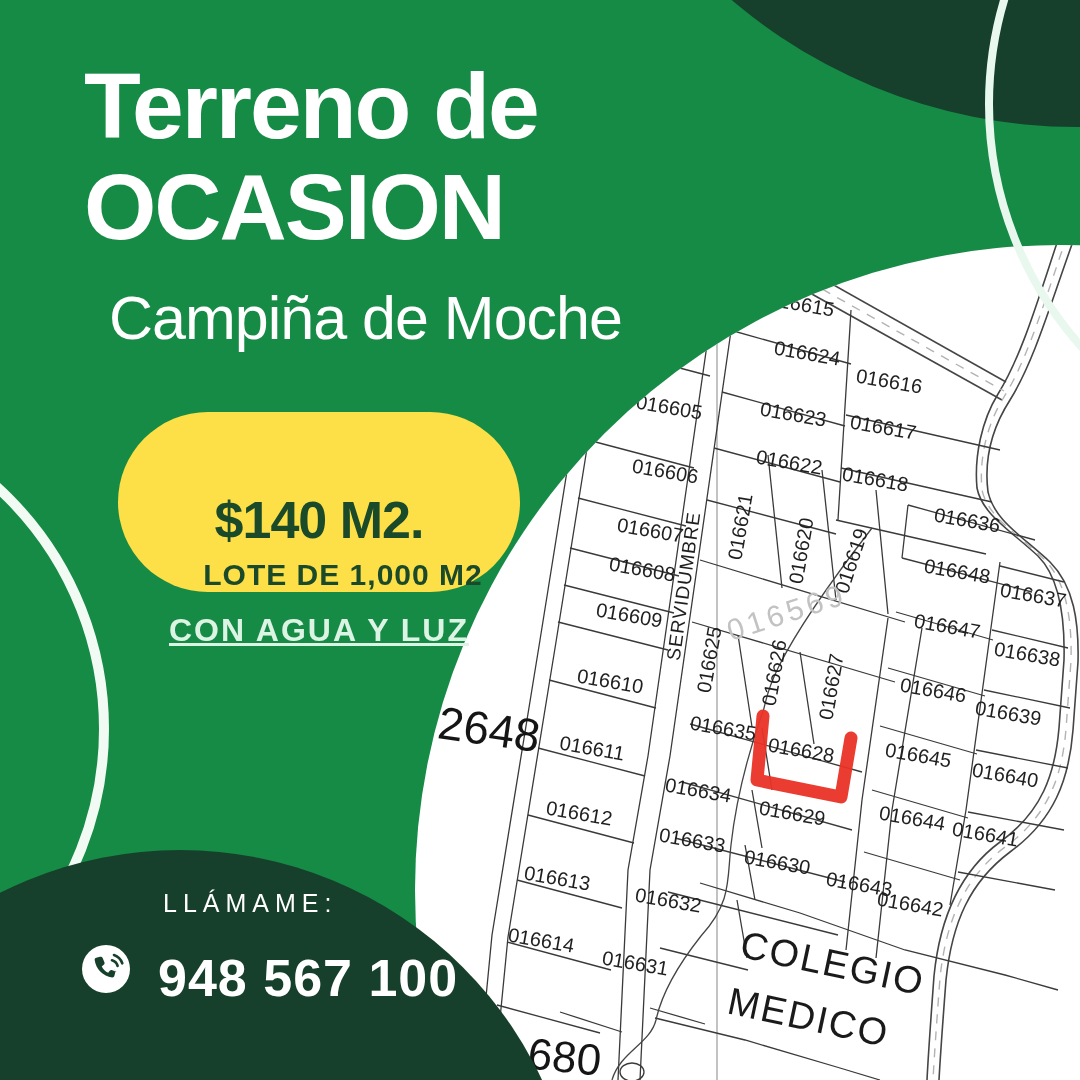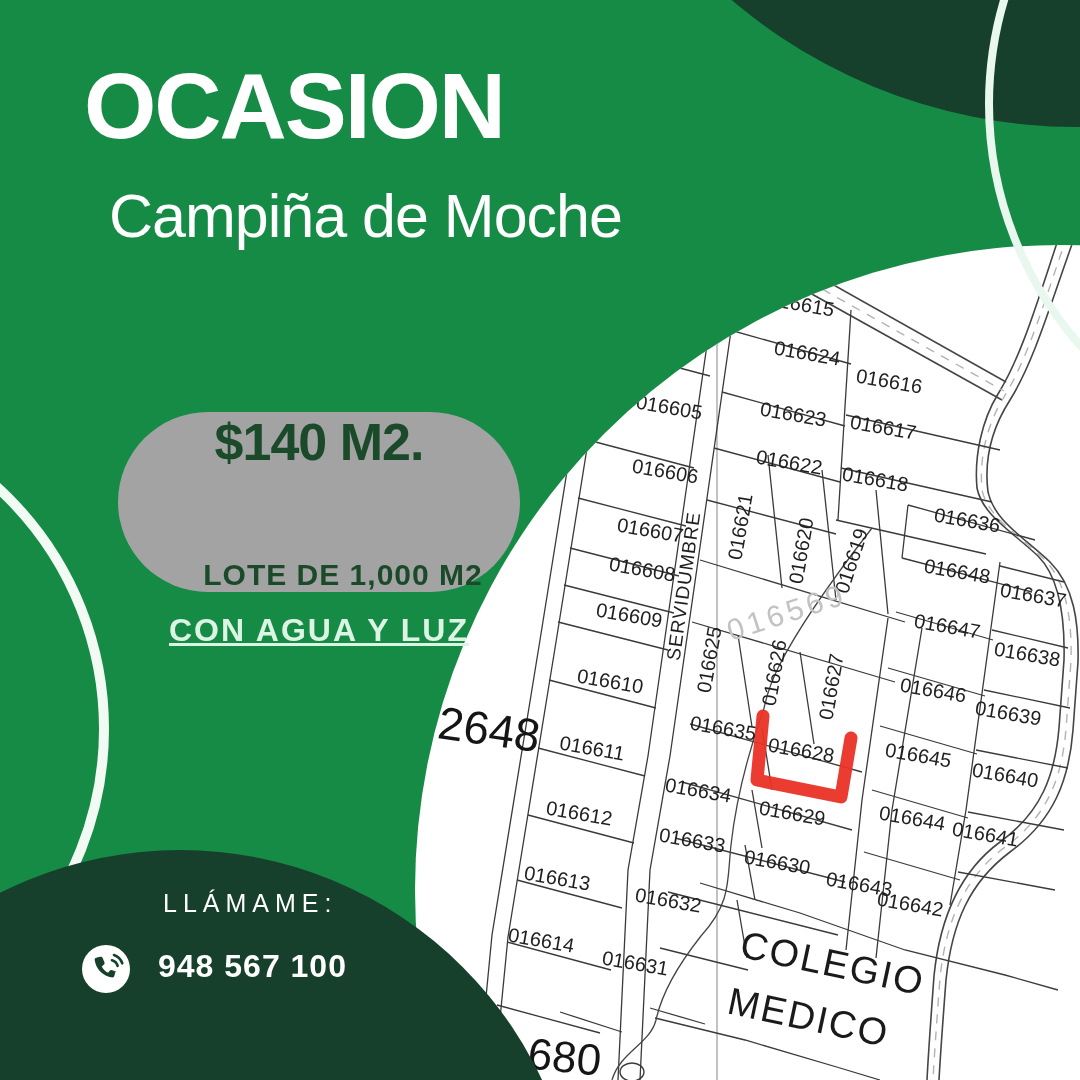--- a/index.html
+++ b/index.html
@@ -15,35 +15,35 @@
   .dark-tr{left:544px;top:-939px;width:1066px;height:1066px;background:#16402B;z-index:3;}
   .ring-tr{left:985px;top:-265px;width:722px;height:722px;border:8px solid #e8f8ee;z-index:4;}
   .dark-bl{left:-220px;top:850px;width:800px;height:800px;background:#16402B;z-index:3;}
 
   .title-block{position:absolute;left:84px;top:56px;z-index:5;color:#ffffff;}
   .title-line{font-size:93px;line-height:1.09;font-weight:800;letter-spacing:-2px;}
   .subtitle{margin-top:24px;font-size:61px;font-weight:400;letter-spacing:-1px;margin-left:25px;}
 
   .price-pill{
     position:absolute;left:118px;top:412px;width:402px;height:180px;z-index:5;
-    background:#a3a3a3;border-radius:92px;display:flex;flex-direction:column;
-    align-items:center;justify-content:space-between;color:#1B4A2B;
+    background:#fde047;border-radius:92px;display:flex;flex-direction:column;
+    align-items:center;justify-content:flex-end;color:#1B4A2B;
   }
   .price{font-size:52px;font-weight:800;letter-spacing:-1px;}
   .lot-size{font-size:30px;font-weight:600;margin-top:8px;letter-spacing:1px;margin-left:48px;}
 
   .features{
     position:absolute;left:118px;top:612px;width:402px;z-index:5;
     text-align:center;font-size:32px;font-weight:700;letter-spacing:2px;color:#DCF4E3;text-decoration:underline;
   }
 
   .contact{position:absolute;left:0;top:0;z-index:6;color:#ffffff;}
   .call-label{position:absolute;left:163px;top:889px;font-size:25px;font-weight:400;letter-spacing:6px;white-space:nowrap;}
   .phone-icon{position:absolute;left:82px;top:945px;width:48px;height:48px;}
-  .phone-number{position:absolute;left:158px;top:948px;font-size:32px;font-weight:800;letter-spacing:1px;white-space:nowrap;}
+  .phone-number{position:absolute;left:158px;top:948px;font-size:52px;font-weight:800;letter-spacing:1px;white-space:nowrap;}
 
   .map-svg text{font-family:"Liberation Sans",sans-serif;}
 </style>
 </head>
 <body>
 
 <div class="canvas">
 
   <div class="ring ring-left"></div>
 
@@ -165,20 +165,21 @@
           <text x="806" y="1030" transform="rotate(12 806 1030)" font-size="38" text-anchor="middle" fill="#1a1a1a" letter-spacing="2">MEDICO</text>
         </g>
     </g>
   </svg>
 
   <div class="circle dark-tr"></div>
   <div class="ring ring-tr"></div>
   <div class="circle dark-bl"></div>
 
   <div class="title-block">
+    <div class="title-line">Terreno de</div>
     <div class="title-line">OCASION</div>
     <div class="subtitle">Campiña de Moche</div>
   </div>
 
   <div class="price-pill">
     <div class="price">$140 M2.</div>
     <div class="lot-size">LOTE DE 1,000 M2</div>
   </div>
 
   <div class="features">CON AGUA Y LUZ</div>

